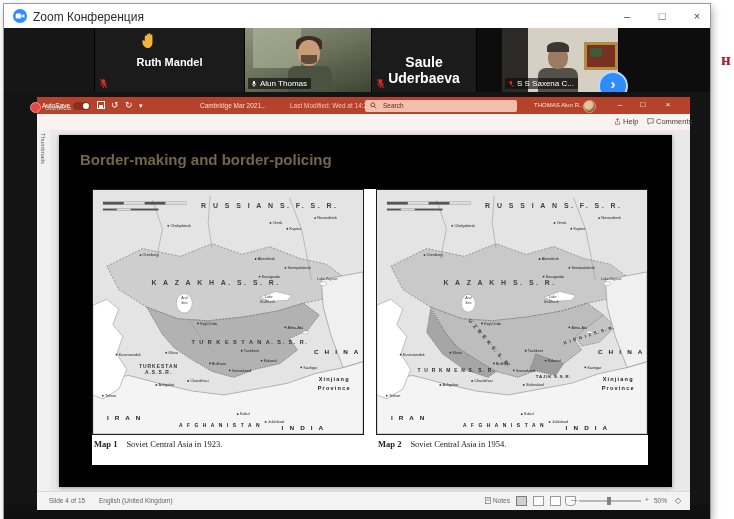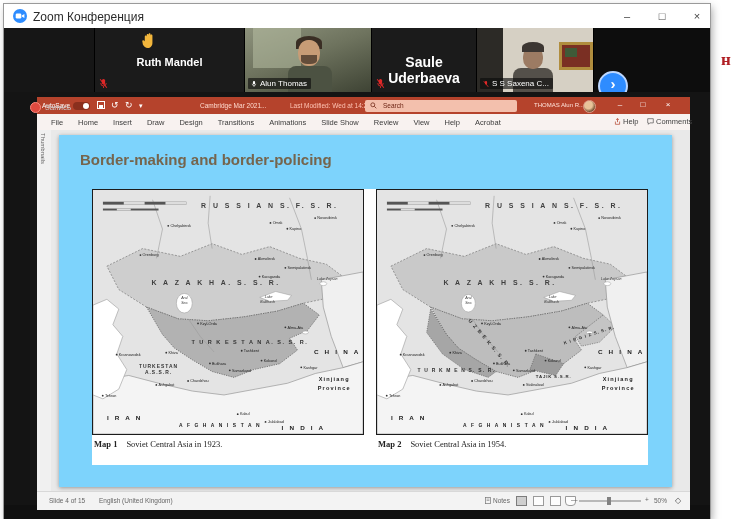--- a/index.html
+++ b/index.html
@@ -75,21 +75,21 @@
   #ppt-menu{left:0;top:17px;width:653px;height:16px;background:#f8f2f0;border-bottom:1px solid #e3d8d4;}
   #menu-tabs{position:absolute;left:14px;top:0;height:16px;display:flex;gap:15px;align-items:center;}
   #menu-tabs span{font-size:7.5px;color:#3c3c3c;cursor:pointer;}
   #share-btn,#comments-btn{top:3px;font-size:7.5px;color:#444;display:flex;align-items:center;gap:2px;}
   #share-btn{left:577px;}#comments-btn{left:610px;}
 
   #thumb-strip{left:0;top:33px;width:14px;height:361px;background:#f0f0f0;border-right:1px solid #dcdcdc;}
   #thumb-label{left:-24px;top:30px;font-size:6px;color:#666;transform:rotate(90deg);width:60px;}
 
   #slide-canvas{left:14px;top:33px;width:639px;height:361px;background:#e9e9e9;}
-  #slide{left:8px;top:5px;width:613px;height:352px;background:#7dd3fc;box-shadow:0 1px 4px rgba(0,0,0,.35);text-align:center;}
+  #slide{left:8px;top:5px;width:613px;height:352px;background:#000000;box-shadow:0 1px 4px rgba(0,0,0,.35);text-align:center;}
   #slide-title{left:21px;top:16px;font-size:15px;font-weight:bold;color:#75654d;}
 
   .map-card{top:54px;width:272px;height:276px;background:#ffffff;}
   #map-card-0{left:33px;padding-left:32px;} #map-card-1{left:317px;}
   .map-frame{position:absolute;left:0;top:0;width:272px;height:246px;border:1.5px solid #1c1c1c;
              box-sizing:border-box;background:#e3e3e3;}
   .map-frame svg{width:100%;height:100%;display:block;}
   .map-caption{position:absolute;left:2px;top:250px;font-family:"Liberation Serif",serif;
                font-size:8.5px;color:#222;}
   .map-caption b{margin-right:9px;}
@@ -179,21 +179,21 @@
     <div class="abs tile" style="left:368px;width:105px;">
       <div class="abs tile-name-center" style="top:26px;font-size:14px;text-align:center;">Saule Uderbaeva</div>
       <svg class="abs mic-corner" viewBox="0 0 10 12">
         <rect x="3.2" y="1" width="3.6" height="6" rx="1.8" fill="#e02828"></rect>
         <path d="M2 5.5a3 3.3 0 0 0 6 0" stroke="#e02828" fill="none" stroke-width="1"></path>
         <line x1="5" y1="9" x2="5" y2="11" stroke="#e02828" stroke-width="1"></line>
         <line x1="1.3" y1="1.3" x2="8.7" y2="10.7" stroke="#e02828" stroke-width="1.2"></line>
       </svg>
     </div>
 
-    <div class="abs tile" style="left:473px;width:117px;">
+    <div class="abs tile" style="left:498px;width:117px;">
       <div id="sax-scene">
         <div class="abs" id="sax-dark"></div>
         <div class="abs" id="sax-paint"></div>
         <div class="abs" id="sax-paint-inner"></div>
         <div class="abs" id="sax-body"></div>
         <div class="abs" id="sax-head"></div>
         <div class="abs" id="sax-hair"></div>
       </div>
       <div class="abs name-bar">
         <svg style="width:6px;height:8px;" viewBox="0 0 10 12">
@@ -235,34 +235,20 @@
           <input placeholder="Search" style="">
         </div>
         <span class="abs" id="ppt-user">THOMAS Alun R...</span>
         <div class="abs" id="ppt-avatar"></div>
         <span class="abs ppt-winctl" style="left:575px;">–</span>
         <span class="abs ppt-winctl" style="left:598px;">□</span>
         <span class="abs ppt-winctl" style="left:623px;">×</span>
       </div>
 
       <div class="abs" id="ppt-menu">
-        <div id="menu-tabs">
-            <span>File</span>
-            <span>Home</span>
-            <span>Insert</span>
-            <span>Draw</span>
-            <span>Design</span>
-            <span>Transitions</span>
-            <span>Animations</span>
-            <span>Slide Show</span>
-            <span>Review</span>
-            <span>View</span>
-            <span>Help</span>
-            <span>Acrobat</span>
-          </div>
         <span class="abs" id="share-btn">
           <svg style="width:7px;height:7px;" viewBox="0 0 10 10">
             <path d="M5 6V1M3 2.5L5 .8l2 1.7" stroke="#b5432c" fill="none" stroke-width="1.1"></path>
             <path d="M2 5v4h6V5" stroke="#b5432c" fill="none" stroke-width="1"></path>
           </svg>
           <span>Help</span>
         </span>
         <span class="abs" id="comments-btn">
           <svg style="width:7px;height:7px;" viewBox="0 0 10 10">
             <path d="M1 1h8v6H4L2 9V7H1z" fill="none" stroke="#555" stroke-width="1"></path>

